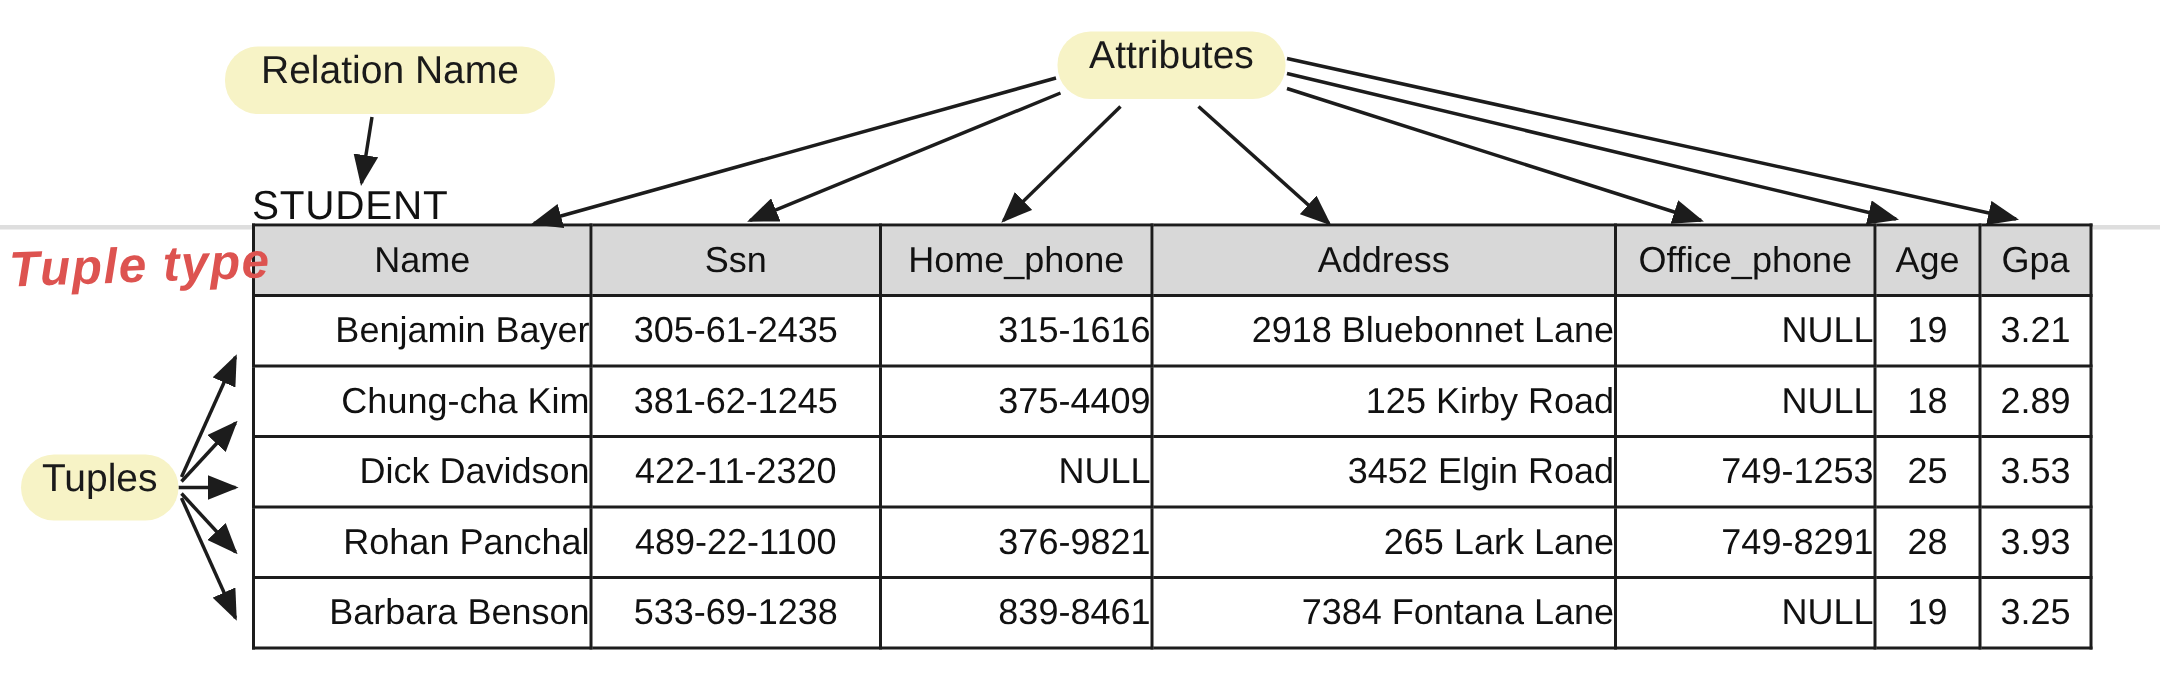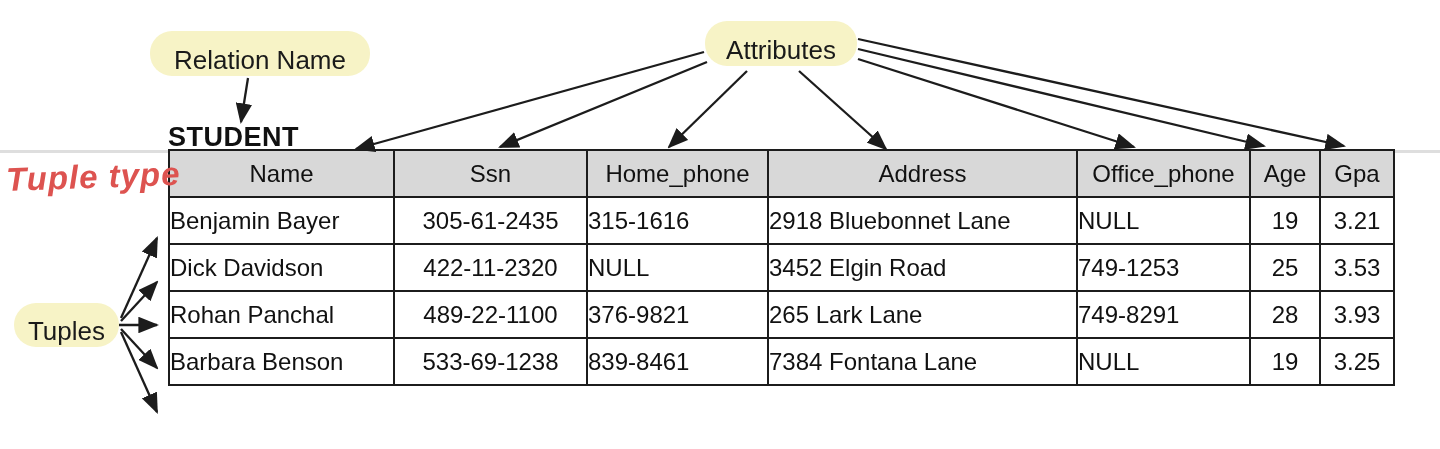--- a/index.html
+++ b/index.html
@@ -15,34 +15,34 @@
     position: absolute;
     left: 0; top: 150px;
     width: 1440px; height: 3px;
     background: #dedede;
   }
   .pill {
     position: absolute;
     background: #f7f3c6;
     border-radius: 22px;
     display: flex;
-    align-items: flex-end;
+    align-items: flex-start;
     justify-content: center;
     font-size: 26px;
     color: #1a1a1a;
     z-index: 3;
   }
   .pill.relation-name { left: 150px; top: 31px; width: 220px; height: 45px; }
   .pill.attributes    { left: 705px; top: 21px; width: 152px; height: 45px; }
   .pill.tuples        { left: 14px;  top: 303px; width: 105px; height: 44px; }
   .relation-title {
     position: absolute;
     left: 168px; top: 122px;
     font-size: 27px;
-    font-weight: bold;
+    font-weight: normal;
     color: #111;
     letter-spacing: 0.5px;
     z-index: 3;
   }
   .tuple-type {
     position: absolute;
     left: 6px; top: 158px;
     width: 170px;
     font-size: 33px;
     font-weight: bold;
@@ -78,21 +78,21 @@
     overflow: hidden;
     white-space: nowrap;
     font-weight: normal;
     vertical-align: middle;
   }
   table.relation th {
     background: #d8d8d8;
     text-align: center;
   }
   td.ac { text-align: center; }
-  td.al { text-align: left; }
+  td.al { text-align: right; }
   td.pad12 { padding-left: 12px; }
   td.pad24 { padding-left: 24px; }
   td.pad42 { padding-left: 42px; }
 </style>
 </head>
 <body>
 
 <div class="stage">
 
   <div class="faint-rule"></div>
@@ -163,20 +163,29 @@
       <tr>
         <td class="al pad12">Benjamin Bayer</td>
         <td class="ac">305-61-2435</td>
         <td class="al pad42">315-1616</td>
         <td class="al pad12">2918 Bluebonnet Lane</td>
         <td class="al pad24">NULL</td>
         <td class="ac">19</td>
         <td class="ac">3.21</td>
       </tr>
       <tr>
+        <td class="al pad12">Chung-cha Kim</td>
+        <td class="ac">381-62-1245</td>
+        <td class="al pad42">375-4409</td>
+        <td class="al pad12">125 Kirby Road</td>
+        <td class="al pad24">NULL</td>
+        <td class="ac">18</td>
+        <td class="ac">2.89</td>
+      </tr>
+      <tr>
         <td class="al pad12">Dick Davidson</td>
         <td class="ac">422-11-2320</td>
         <td class="al pad42">NULL</td>
         <td class="al pad12">3452 Elgin Road</td>
         <td class="al pad24">749-1253</td>
         <td class="ac">25</td>
         <td class="ac">3.53</td>
       </tr>
       <tr>
         <td class="al pad12">Rohan Panchal</td>

